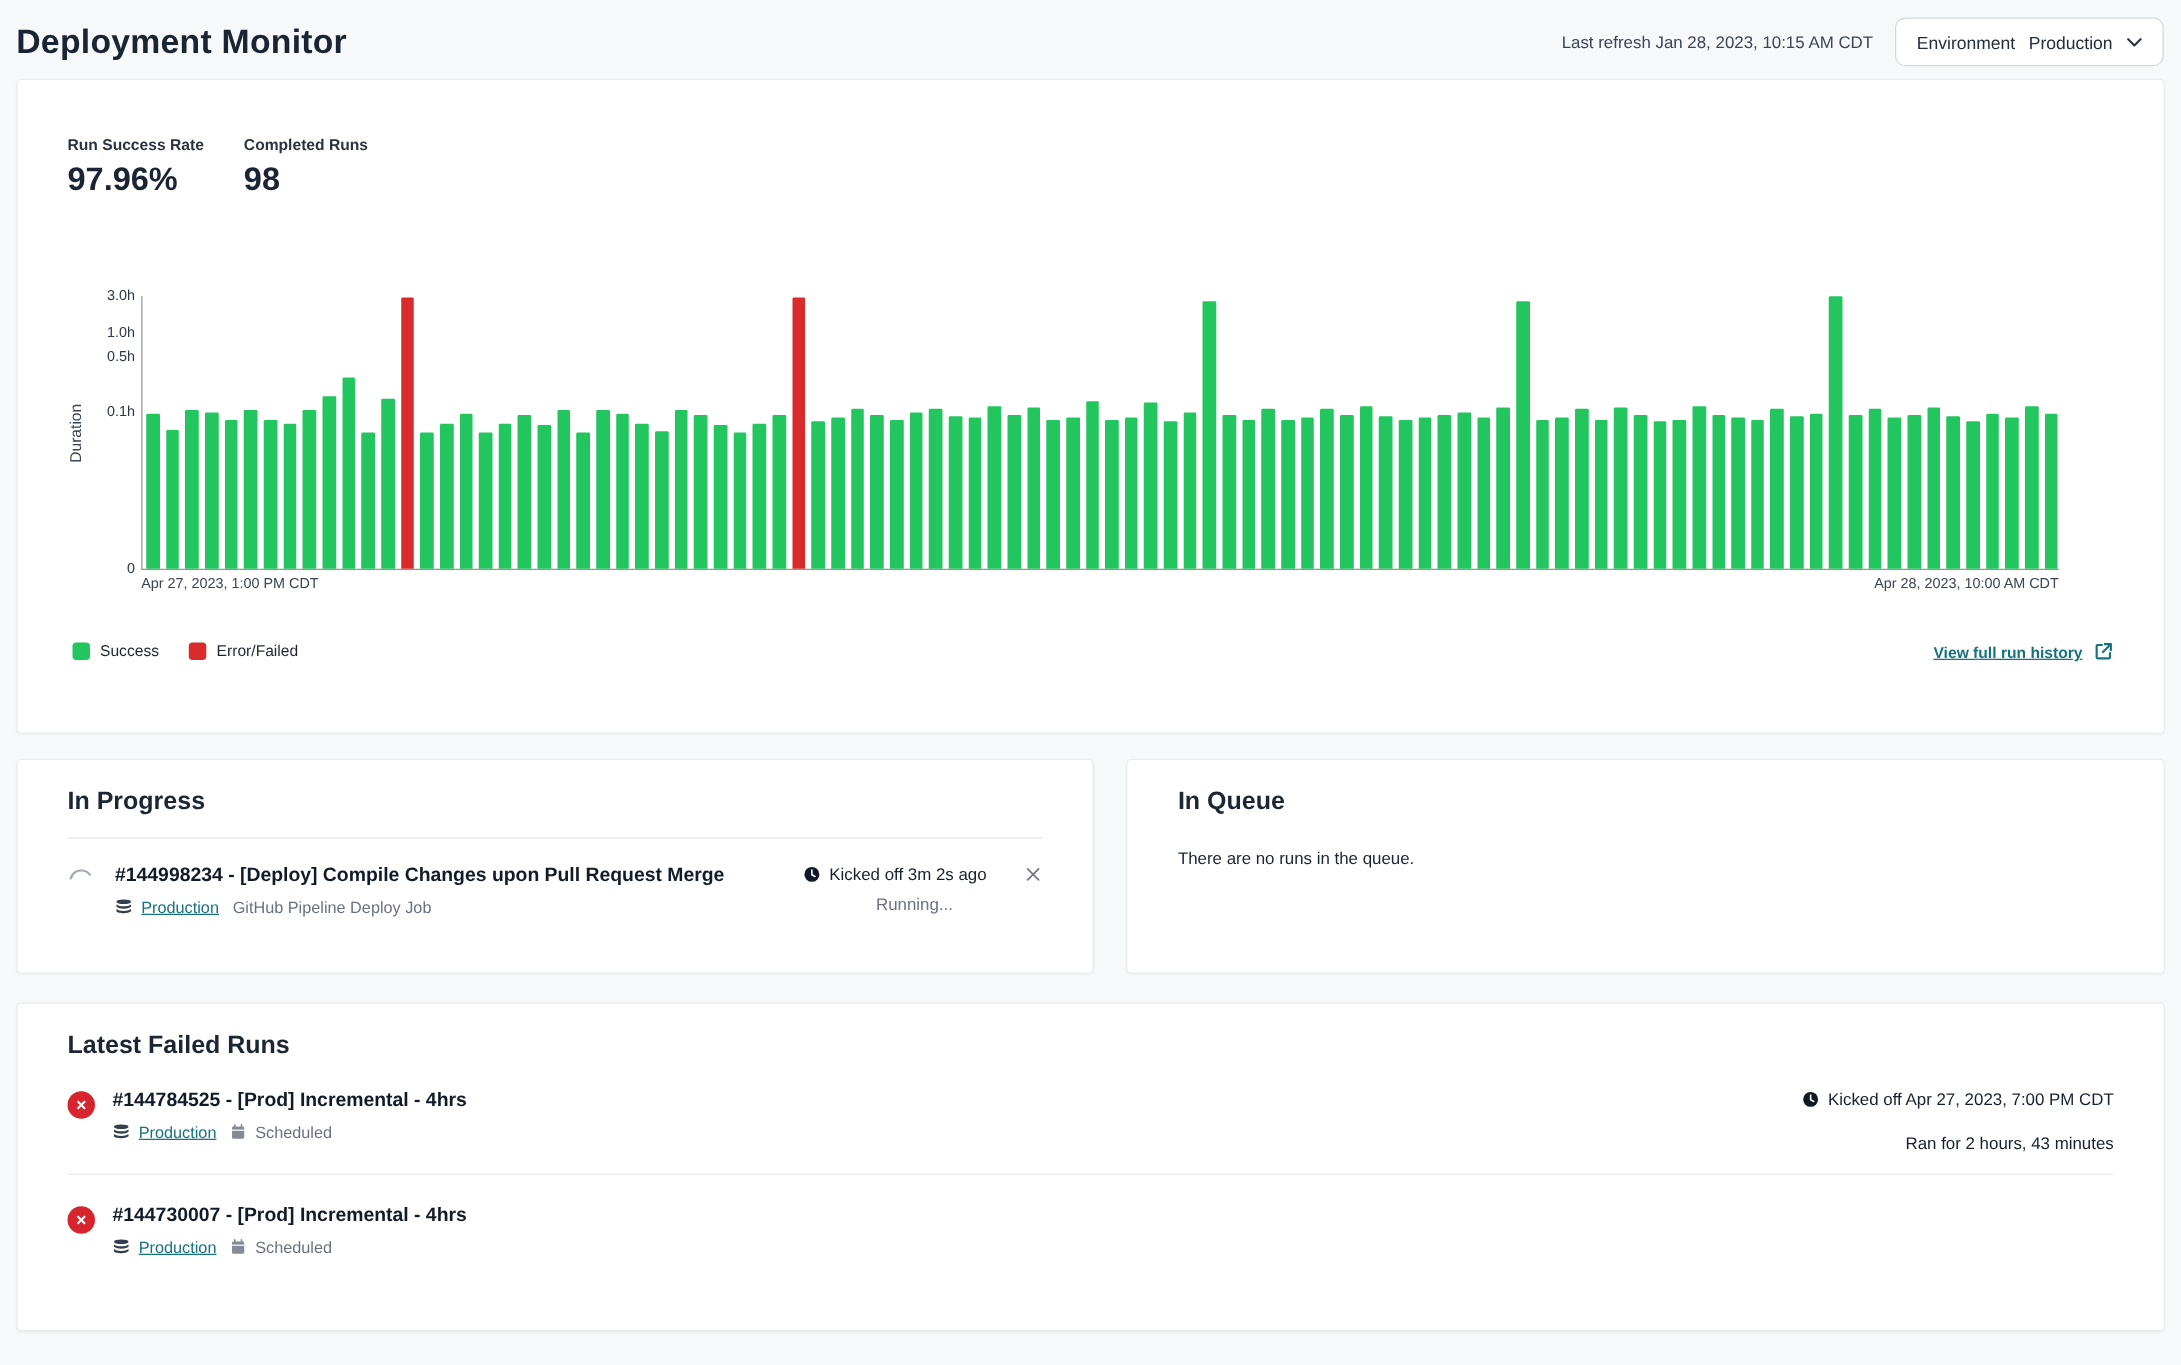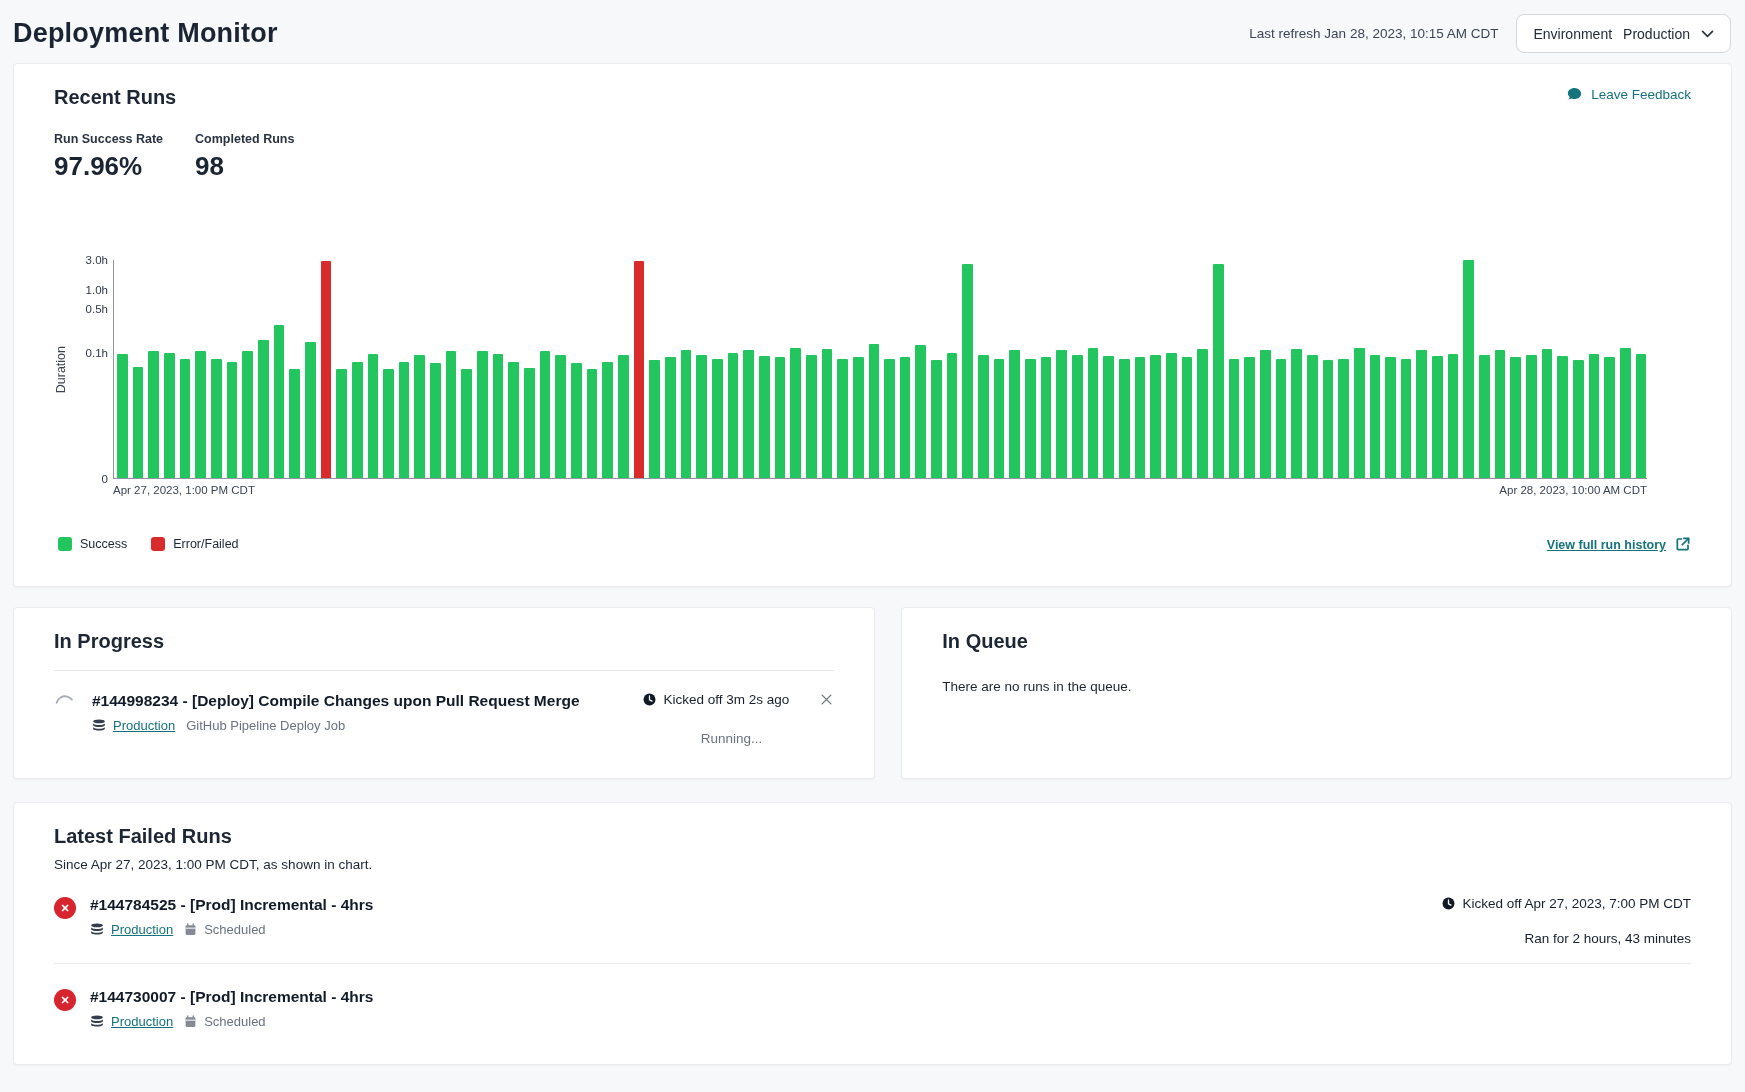--- a/index.html
+++ b/index.html
@@ -66,21 +66,21 @@
   .run-body { flex:1; }
   .run-name { font-size:15.5px; font-weight:700; color:#121b29; }
   .run-meta { display:flex; align-items:center; gap:11px; margin-top:8px; font-size:13px; }
   .meta-group { display:flex; align-items:center; gap:7px; }
   .env-link { color:#15737e; text-decoration:underline; cursor:pointer; }
   .muted { color:#6a7280; }
   .run-right { display:flex; flex-direction:column; align-items:flex-end; }
   .run-right-top { display:flex; align-items:center; gap:30px; }
   .kicked { display:flex; align-items:center; gap:7px; font-size:13.5px; color:#16202e; }
   .close-btn { cursor:pointer; display:flex; align-items:center; }
-  .running-text { font-size:13.5px; color:#6a7280; margin-top:24px; padding-right:72px; }
+  .running-text { font-size:13.5px; color:#6a7280; margin-top:9px; padding-right:72px; }
   .queue-empty { font-size:13.5px; color:#1b2534; margin-top:26px; }
   
   #failed-runs { margin-top:23px; height:263px; }
   .subtitle { font-size:13.5px; color:#1b2534; margin-top:9px; }
   .failed-row { display:flex; align-items:flex-start; margin-top:24px; }
   .fail-badge {
     width:22px; height:22px; border-radius:50%; background:#d6252e; color:#fff;
     display:flex; align-items:center; justify-content:center;
     font-size:11px; font-weight:700; margin-right:14px; margin-top:1px;
   }
@@ -104,31 +104,20 @@
             <path d="M5 9l7 7 7-7"></path>
           </svg>
       </span>
     </div>
   </div>
 </div>
 
 <div class="main">
 
   <div class="card card-pad" id="recent-runs">
-    <div class="rr-head">
-      <div class="section-title">Recent Runs</div>
-      <div class="feedback-link">
-        <span>
-          <svg width="17" height="16" viewBox="0 0 24 24" fill="#15737e">
-              <path d="M12 3C6.5 3 2 6.5 2 10.9c0 2.2 1.1 4.2 2.9 5.6-.1 1.2-.7 2.5-1.9 3.5 1.9.2 3.5-.4 4.8-1.2 1.3.5 2.7.8 4.2.8 5.5 0 10-3.5 10-7.9S17.5 3 12 3z"></path>
-            </svg>
-        </span>
-        <span>Leave Feedback</span>
-      </div>
-    </div>
 
     <div class="stats-row">
       <div>
         <div class="stat-label">Run Success Rate</div>
         <div class="stat-value">97.96%</div>
       </div>
       <div>
         <div class="stat-label">Completed Runs</div>
         <div class="stat-value">98</div>
       </div>
@@ -326,21 +315,20 @@
     </div>
 
     <div class="card card-pad" id="in-queue">
       <div class="section-title">In Queue</div>
       <div class="queue-empty">There are no runs in the queue.</div>
     </div>
   </div>
 
   <div class="card card-pad" id="failed-runs">
     <div class="section-title">Latest Failed Runs</div>
-    <div class="subtitle">Since Apr 27, 2023, 1:00 PM CDT, as shown in chart.</div>
 
     <div class="failed-row">
       <div class="fail-badge">✕</div>
       <div class="run-body">
         <div class="run-name">#144784525 - [Prod] Incremental - 4hrs</div>
         <div class="run-meta">
           <span class="meta-group">
             <span>
               <svg width="14" height="13" viewBox="0 0 24 22" fill="#333e4e">
                 <ellipse cx="12" cy="4" rx="10" ry="3.2"></ellipse>

